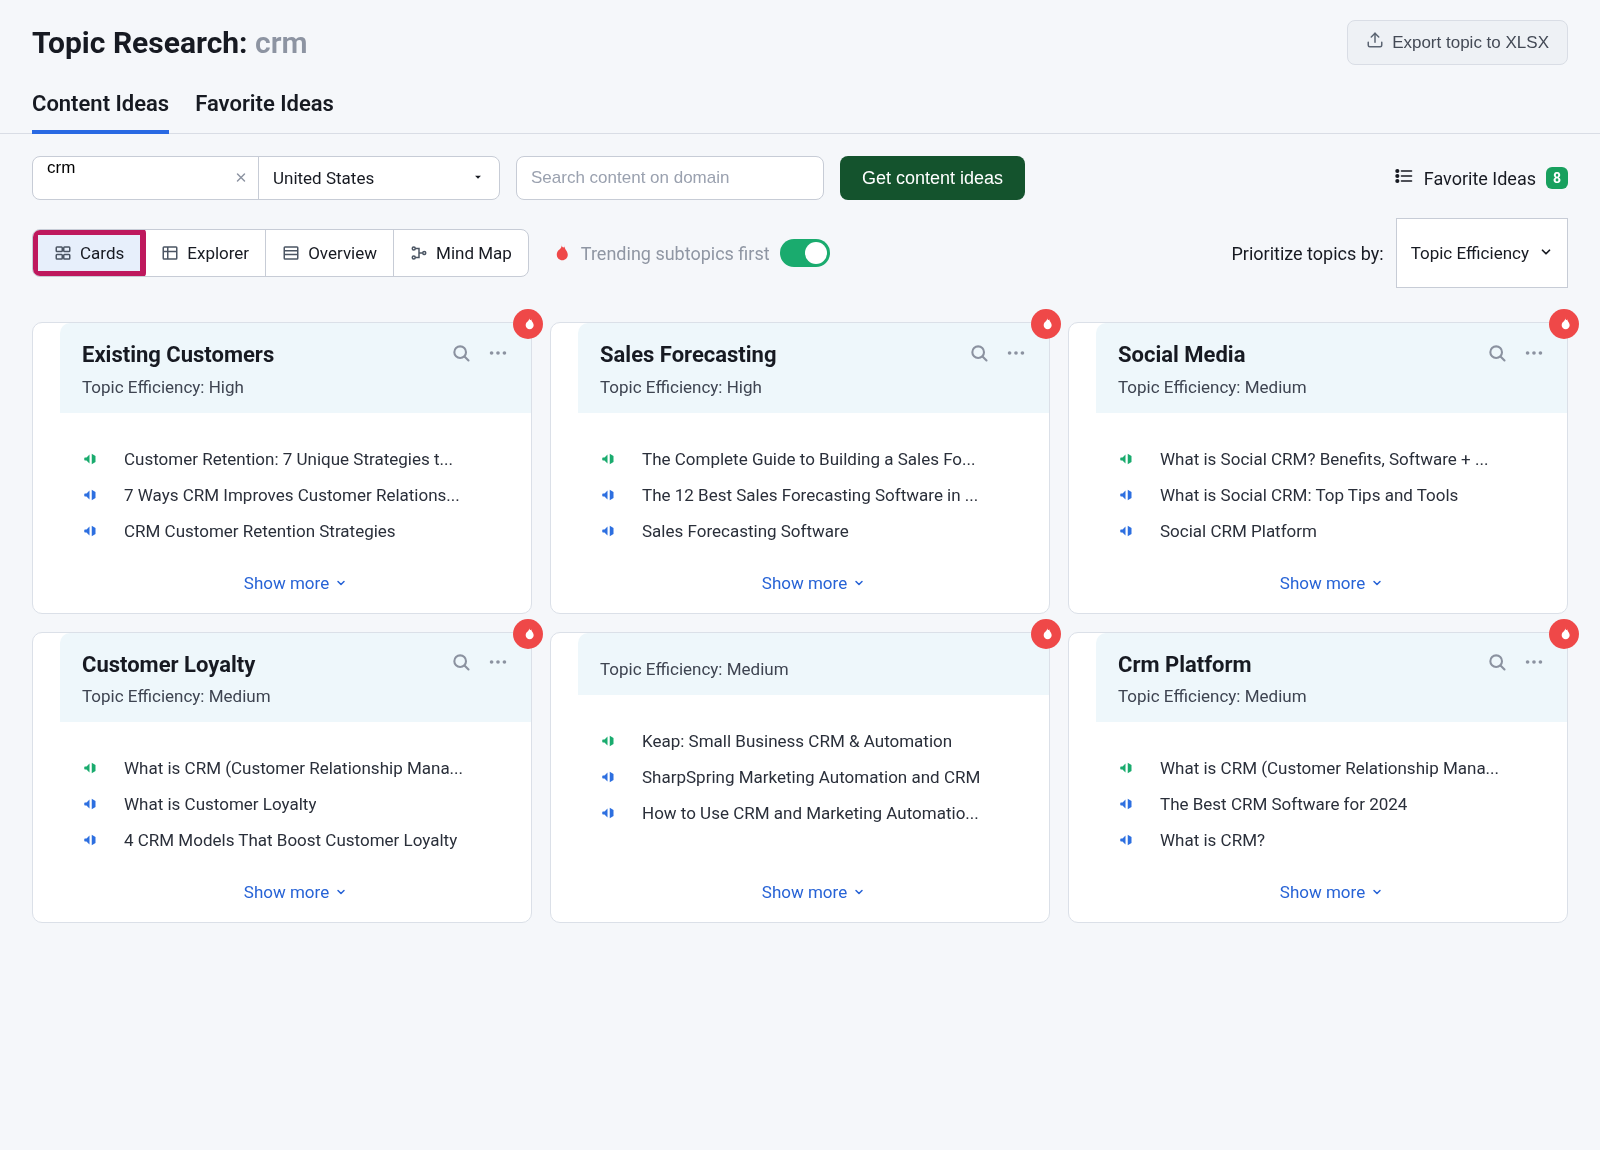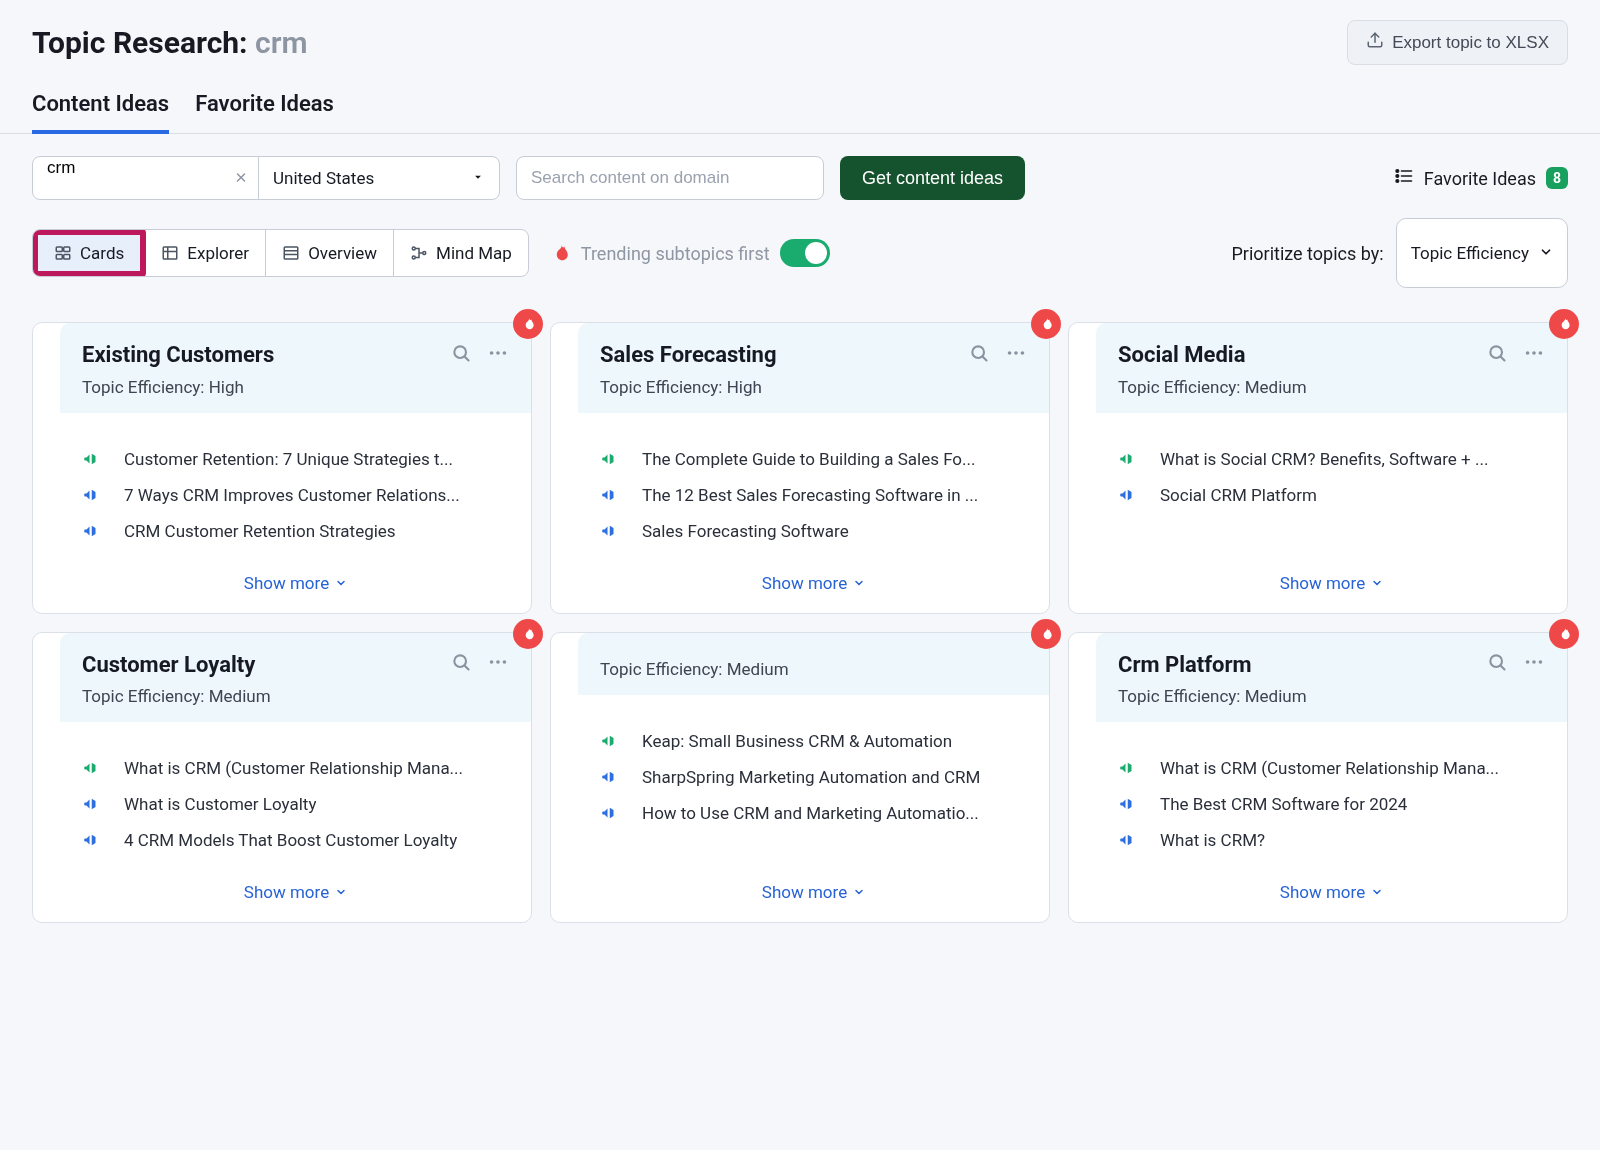--- a/index.html
+++ b/index.html
@@ -192,21 +192,21 @@
     align-items: center;
     gap: 12px;
     font-size: 18px;
     text-align: right;
   }
   .select {
     display: inline-flex;
     align-items: center;
     gap: 10px;
     border: 1px solid #c7ccd6;
-    border-radius: 10px;
+    border-radius: 0;
     background: #fff;
     padding: 24px 14px;
     cursor: pointer;
     font-size: 17px;
   }
   .cards {
     display: grid;
     grid-template-columns: repeat(3, 1fr);
     gap: 18px;
     padding: 28px 32px 30px 32px;
@@ -578,20 +578,28 @@
               </svg>
             </span>
             <span class="text">What is Social CRM? Benefits, Software + ...</span>
           </div>
           <div class="item">
             <span class="mega">
               <svg viewBox="0 0 24 24" fill="#2d6fe0">
                 <path d="M3 11v2a1 1 0 0 0 1 1h2l4 4V6l-4 4H4a1 1 0 0 0-1 1zm10-6v14l5-3V8l-5-3z"></path>
               </svg>
             </span>
+            <span class="text">What is Social CRM: Top Tips and Tools</span>
+          </div>
+          <div class="item">
+            <span class="mega">
+              <svg viewBox="0 0 24 24" fill="#2d6fe0">
+                <path d="M3 11v2a1 1 0 0 0 1 1h2l4 4V6l-4 4H4a1 1 0 0 0-1 1zm10-6v14l5-3V8l-5-3z"></path>
+              </svg>
+            </span>
             <span class="text">Social CRM Platform</span>
           </div>
         </div>
         <div class="card-foot"><span class="show-more">
             <span>Show more</span>
             <span><svg class="chev" viewBox="0 0 24 24" fill="none" stroke="#2763d6" stroke-width="3" stroke-linecap="round" stroke-linejoin="round">
                 <polyline points="6 9 12 15 18 9"></polyline>
               </svg></span>
           </span></div>
       </div>

